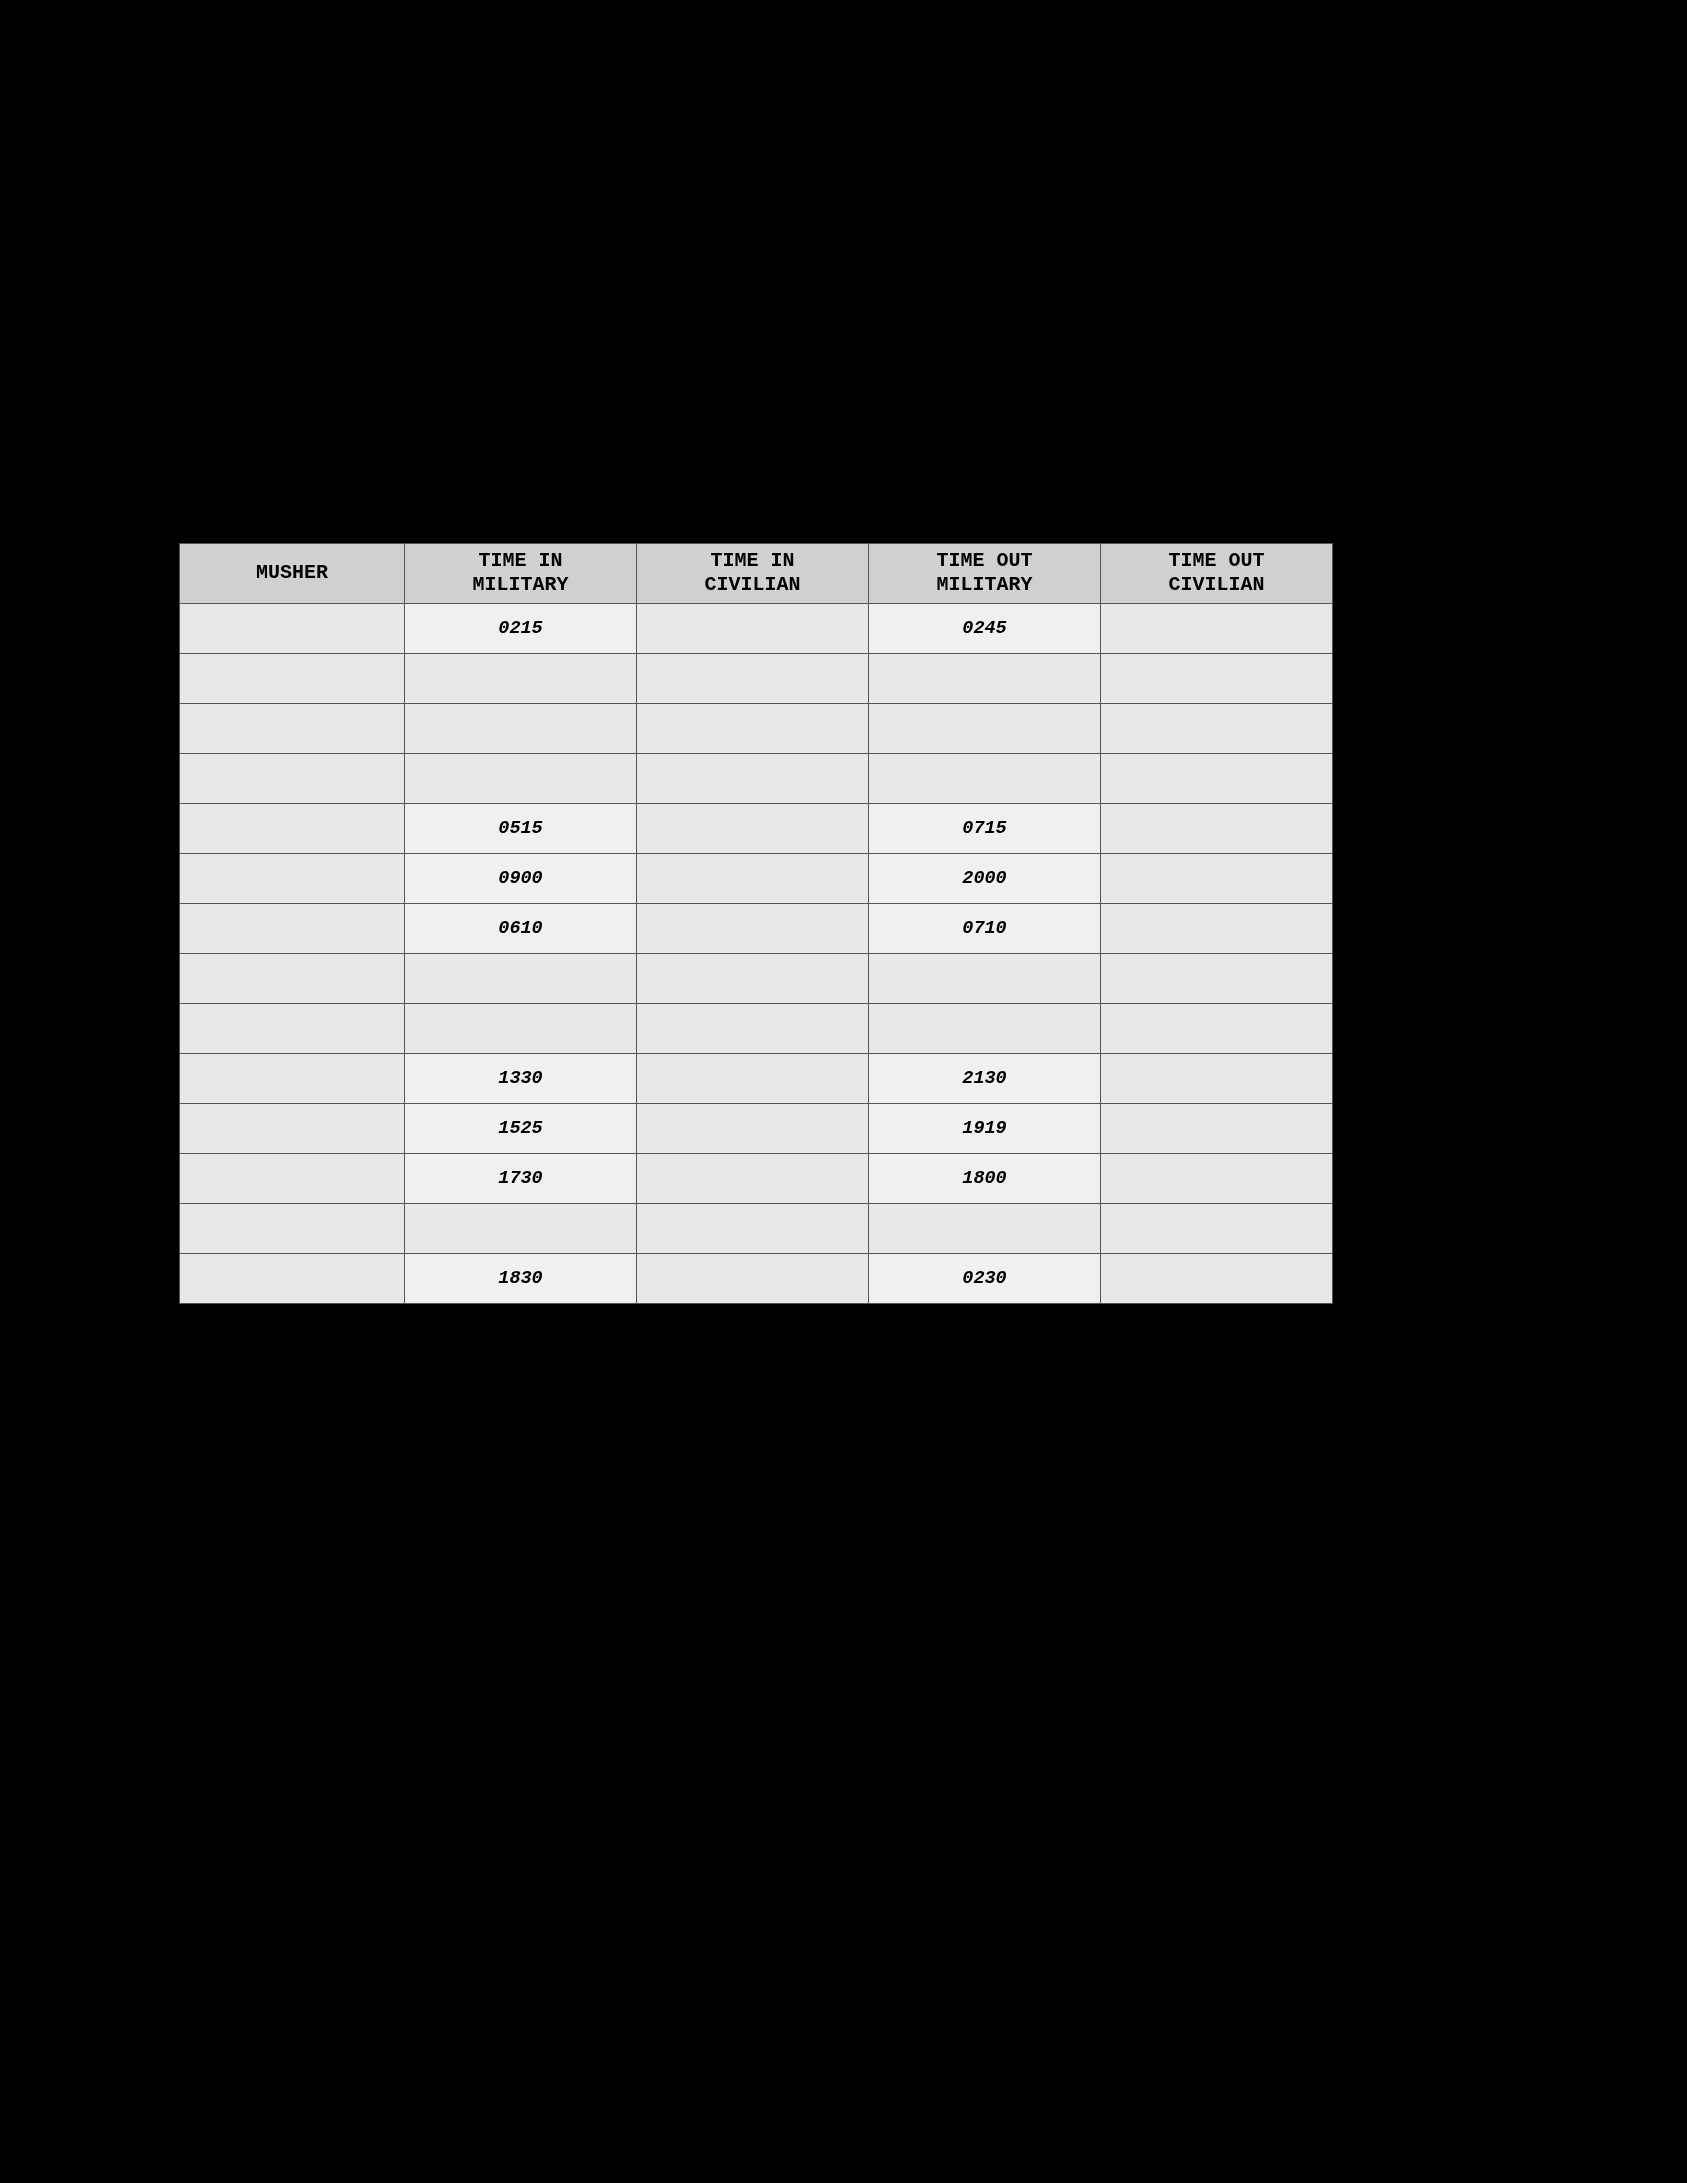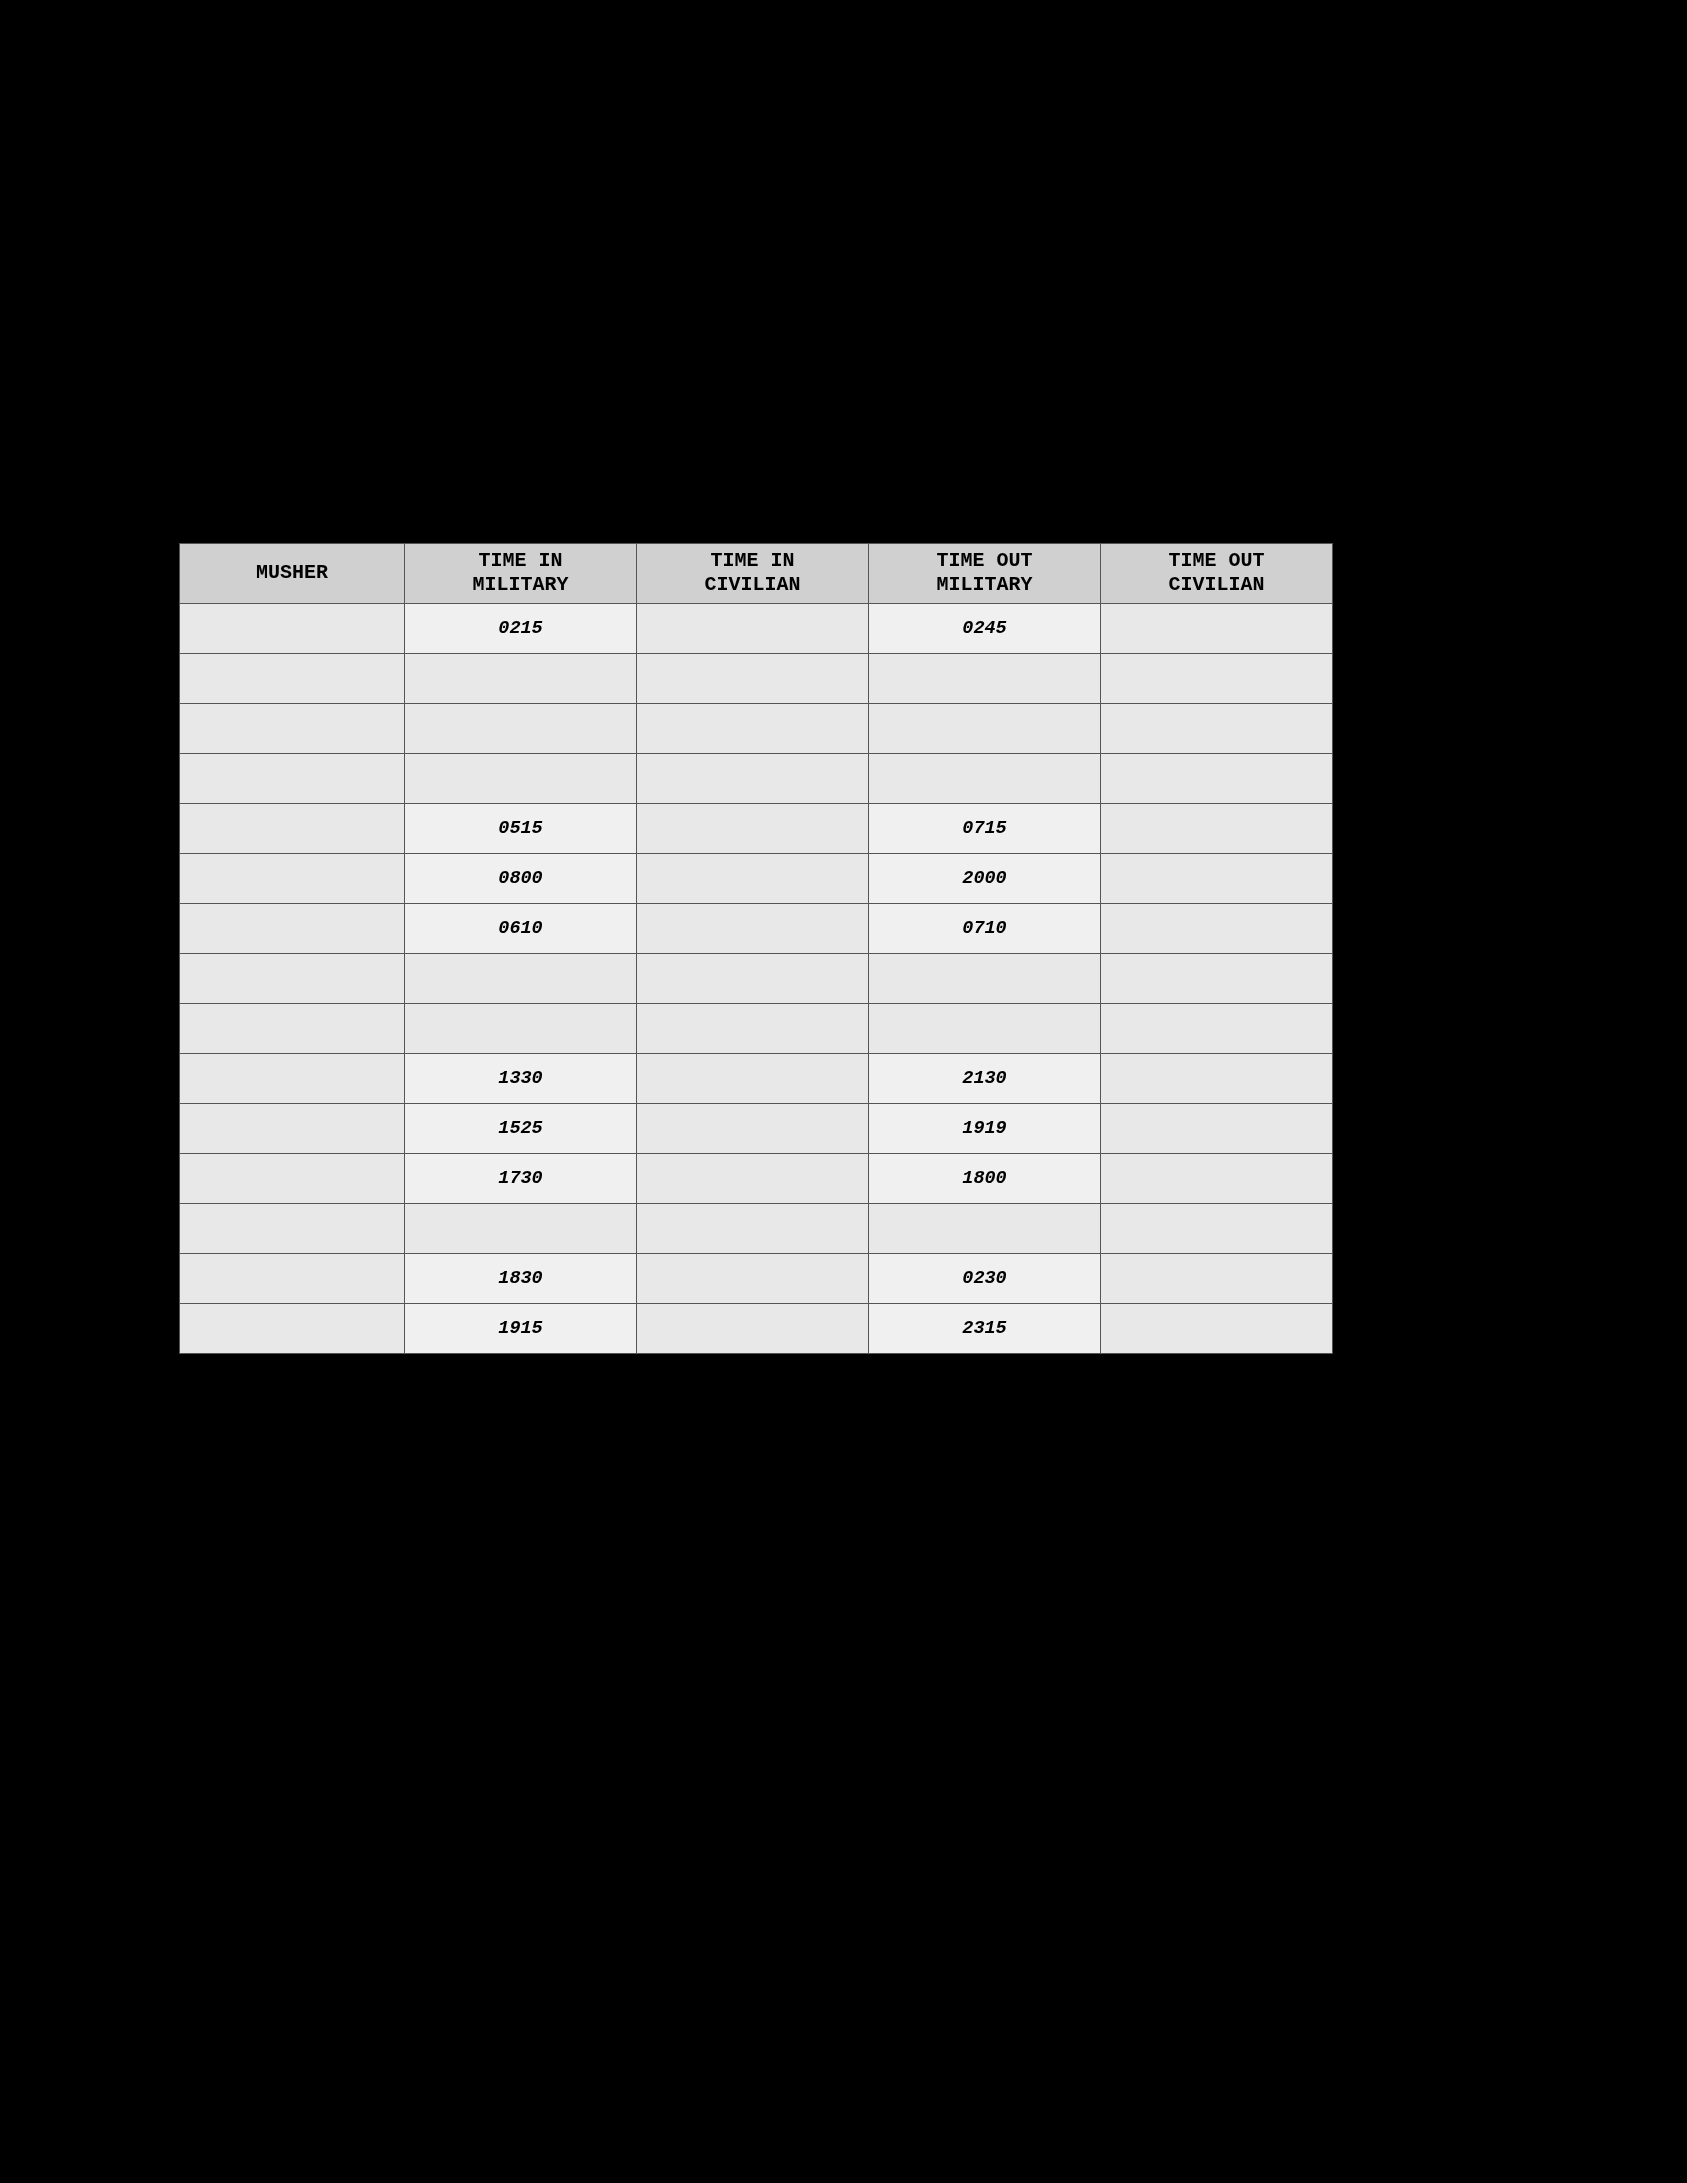--- a/index.html
+++ b/index.html
@@ -121,21 +121,21 @@
           </tr>
           <tr>
             <td class="musher-col empty"></td>
             <td class="has-value">0515</td>
             <td class="empty"></td>
             <td class="has-value">0715</td>
             <td class="empty"></td>
           </tr>
           <tr>
             <td class="musher-col empty"></td>
-            <td class="has-value">0800</td>
+            <td class="has-value">0900</td>
             <td class="empty"></td>
             <td class="has-value">2000</td>
             <td class="empty"></td>
           </tr>
           <tr>
             <td class="musher-col empty"></td>
             <td class="has-value">0610</td>
             <td class="empty"></td>
             <td class="has-value">0710</td>
             <td class="empty"></td>
@@ -182,24 +182,17 @@
             <td class="empty"></td>
             <td class="empty"></td>
           </tr>
           <tr>
             <td class="musher-col empty"></td>
             <td class="has-value">1830</td>
             <td class="empty"></td>
             <td class="has-value">0230</td>
             <td class="empty"></td>
           </tr>
-          <tr>
-            <td class="musher-col empty"></td>
-            <td class="has-value">1915</td>
-            <td class="empty"></td>
-            <td class="has-value">2315</td>
-            <td class="empty"></td>
-          </tr>
         </tbody>
     </table>
   </div>
 </div>
 
 
 </body></html>

